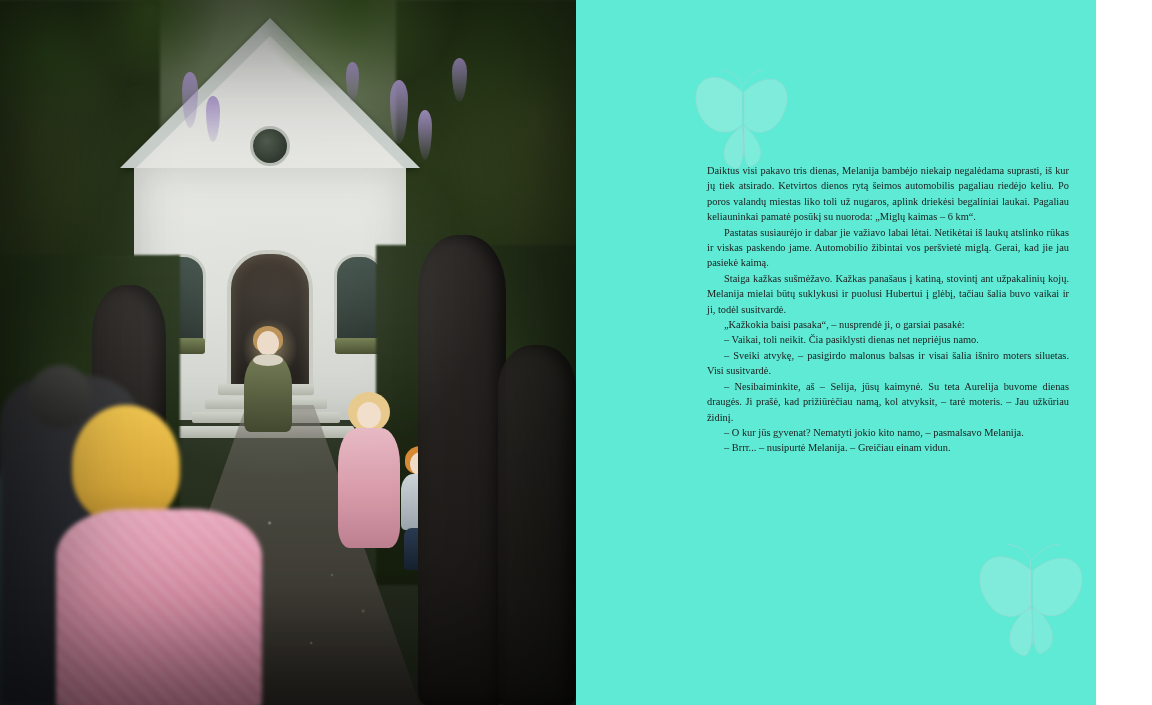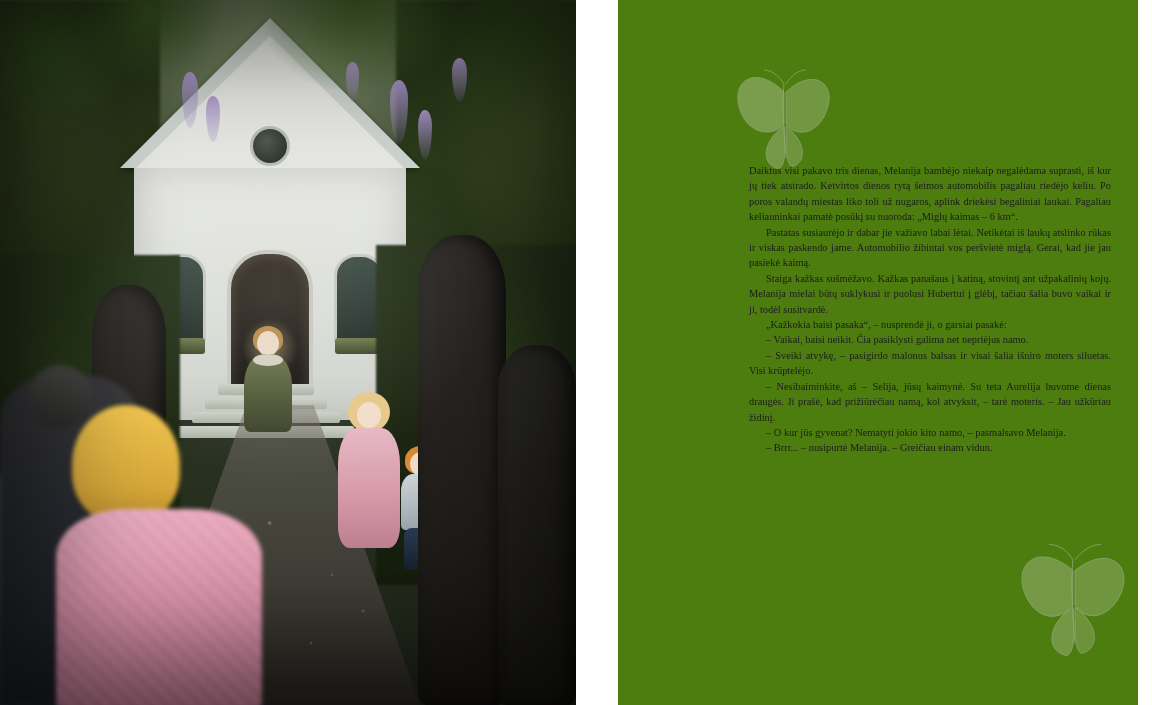--- a/index.html
+++ b/index.html
@@ -282,22 +282,21 @@
     position:absolute; inset:0;
     box-shadow: inset 0 0 120px 40px rgba(0,0,0,.55);
     pointer-events:none;
   }
 
   
   .page-right {
     position: relative;
     width: 520px;
     height: 705px;
-    background: #4d7c0f;
-    margin-left: 42px;
+    background: #5eead4;
   }
   .textblock {
     position: absolute;
     left: 131px;
     top: 163px;
     width: 362px;
     font-family: "Liberation Serif", serif;
     font-size: 10.4px;
     line-height: 15.4px;
     color: #1c1c1c;
@@ -422,21 +421,21 @@
         <path d="M58 20 C52 10 44 6 36 6"></path>
         <path d="M60 20 C68 10 76 6 84 6"></path>
       </g>
     </svg>
 
     <div class="textblock">
       <p>Daiktus visi pakavo tris dienas, Melanija bambėjo niekaip negalėdama suprasti, iš kur jų tiek atsirado. Ketvirtos dienos rytą šeimos automobilis pagaliau riedėjo keliu. Po poros valandų miestas liko toli už nugaros, aplink driekėsi begaliniai laukai. Pagaliau keliauninkai pamatė posūkį su nuoroda: „Miglų kaimas – 6 km“.</p>
       <p class="ind">Pastatas susiaurėjo ir dabar jie važiavo labai lėtai. Netikėtai iš laukų atslinko rūkas ir viskas paskendo jame. Automobilio žibintai vos peršvietė miglą. Gerai, kad jie jau pasiekė kaimą.</p>
       <p class="ind">Staiga kažkas sušmėžavo. Kažkas panašaus į katiną, stovintį ant užpakalinių kojų. Melanija mielai būtų suklykusi ir puolusi Hubertui į glėbį, tačiau šalia buvo vaikai ir ji, todėl susitvardė.</p>
       <p class="ind">„Kažkokia baisi pasaka“, – nusprendė ji, o garsiai pasakė:</p>
-      <p class="ind">– Vaikai, baisi neikit. Čia pasiklysti galima net nepriėjus namo.</p>
-      <p class="ind">– Sveiki atvykę, – pasigirdo malonus balsas ir visai šalia išniro moters siluetas. Visi krūptelėjo.</p>
+      <p class="ind">– Vaikai, toli neikit. Čia pasiklysti dienas net nepriėjus namo.</p>
+      <p class="ind">– Sveiki atvykę, – pasigirdo malonus balsas ir visai šalia išniro moters siluetas. Visi susitvardė.</p>
       <p class="ind">– Nesibaiminkite, aš – Selija, jūsų kaimynė. Su teta Aurelija buvome dienas draugės. Ji prašė, kad prižiūrėčiau namą, kol atvyksit, – tarė moteris. – Jau užkūriau židinį.</p>
       <p class="ind">– O kur jūs gyvenat? Nematyti jokio kito namo, – pasmalsavo Melanija.</p>
       <p class="ind">– Brrr... – nusipurtė Melanija. – Greičiau einam vidun.</p>
     </div>
   </div>
 
 </div>
 
 </body></html>

